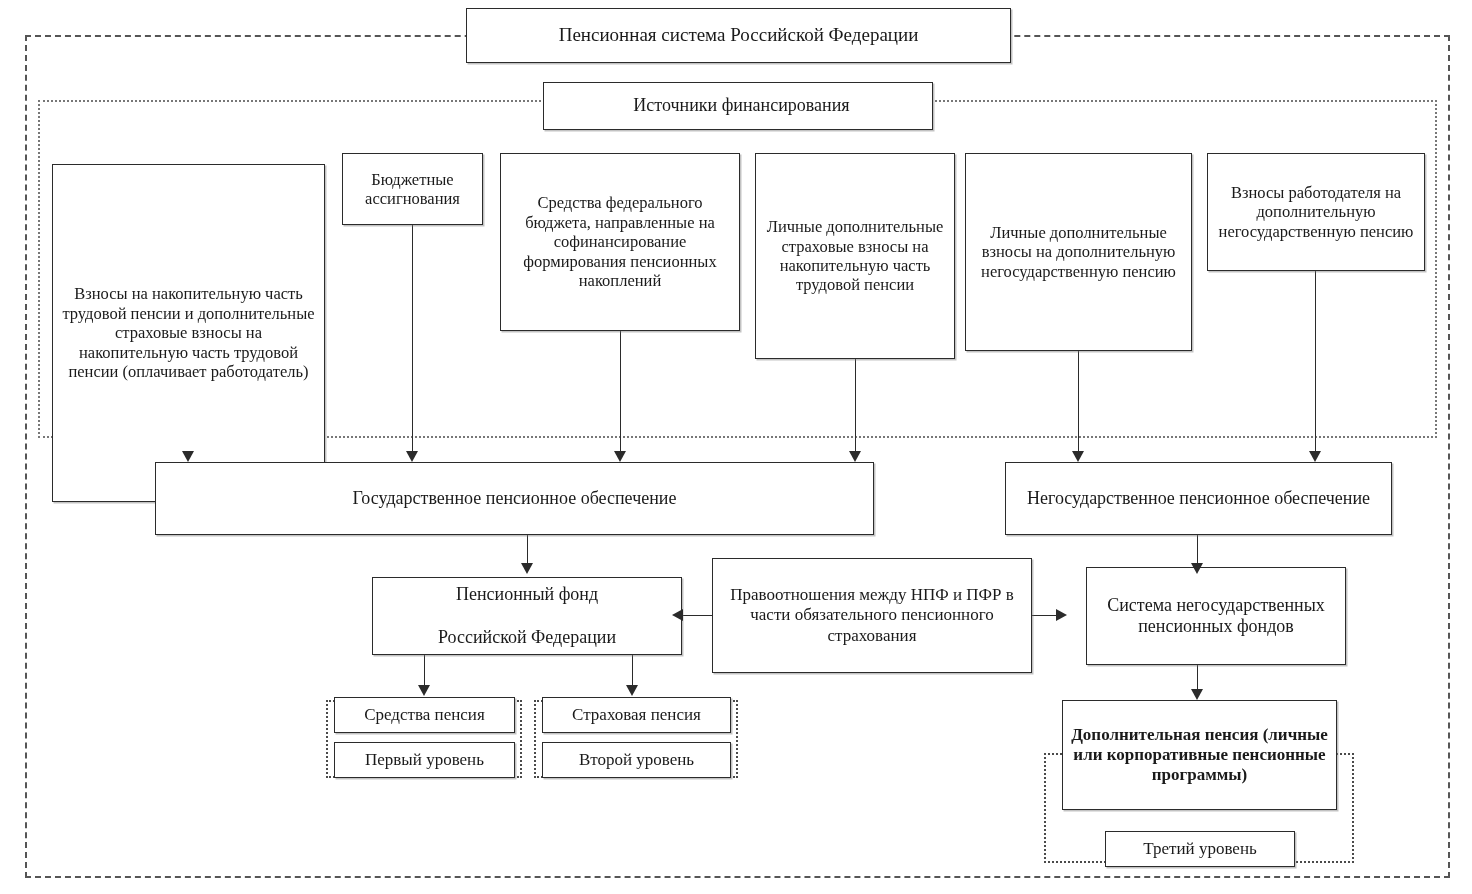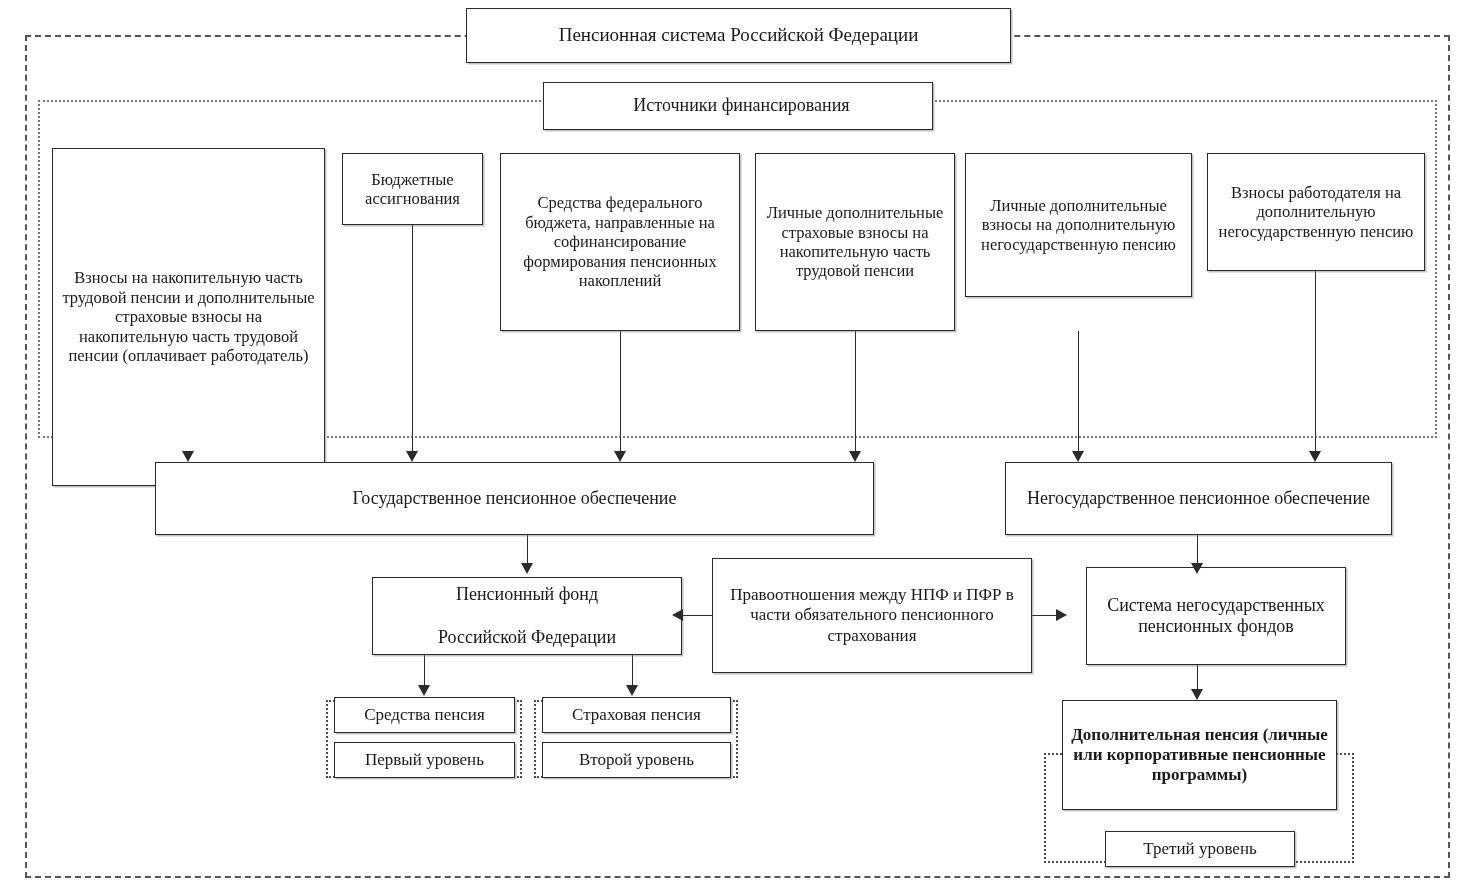--- a/index.html
+++ b/index.html
@@ -112,37 +112,37 @@
   <div class="frame-inner" style="left:38px; top:100px; width:1399px; height:338px;"></div>
 
   <div class="node fs-title" style="left:466px; top:8px; width:545px; height:55px;">
     <span>Пенсионная система Российской Федерации</span>
   </div>
 
   <div class="node fs-sub" style="left:543px; top:82px; width:390px; height:48px;">
     <span>Источники финансирования</span>
   </div>
 
-  <div class="node fs-src" style="left:52px; top:148px; width:273px; height:338px;">
+  <div class="node fs-src" style="left:52px; top:164px; width:273px; height:338px;">
     <span>Взносы на накопительную часть трудовой пенсии и дополнительные страховые взносы на накопительную часть трудовой пенсии (оплачивает работодатель)</span>
   </div>
 
   <div class="node fs-src" style="left:342px; top:153px; width:141px; height:72px;">
     <span>Бюджетные ассигнования</span>
   </div>
 
   <div class="node fs-src" style="left:500px; top:153px; width:240px; height:178px;">
     <span>Средства федерального бюджета, направленные на софинансирование формирования пенсионных накоплений</span>
   </div>
 
-  <div class="node fs-src" style="left:755px; top:153px; width:200px; height:178px;">
+  <div class="node fs-src" style="left:755px; top:153px; width:200px; height:206px;">
     <span>Личные дополнительные страховые взносы на  накопительную часть трудовой пенсии</span>
   </div>
 
-  <div class="node fs-src" style="left:965px; top:153px; width:227px; height:144px;">
+  <div class="node fs-src" style="left:965px; top:153px; width:227px; height:198px;">
     <span>Личные дополнительные взносы на дополнительную негосударственную пенсию</span>
   </div>
 
   <div class="node fs-src" style="left:1207px; top:153px; width:218px; height:118px;">
     <span>Взносы работодателя на дополнительную негосударственную пенсию</span>
   </div>
 
   <div class="vline" style="left:188px; top:415px; height:40px;"></div>
   <div class="arrow-down" style="left:182px; top:451px;"></div>
 

